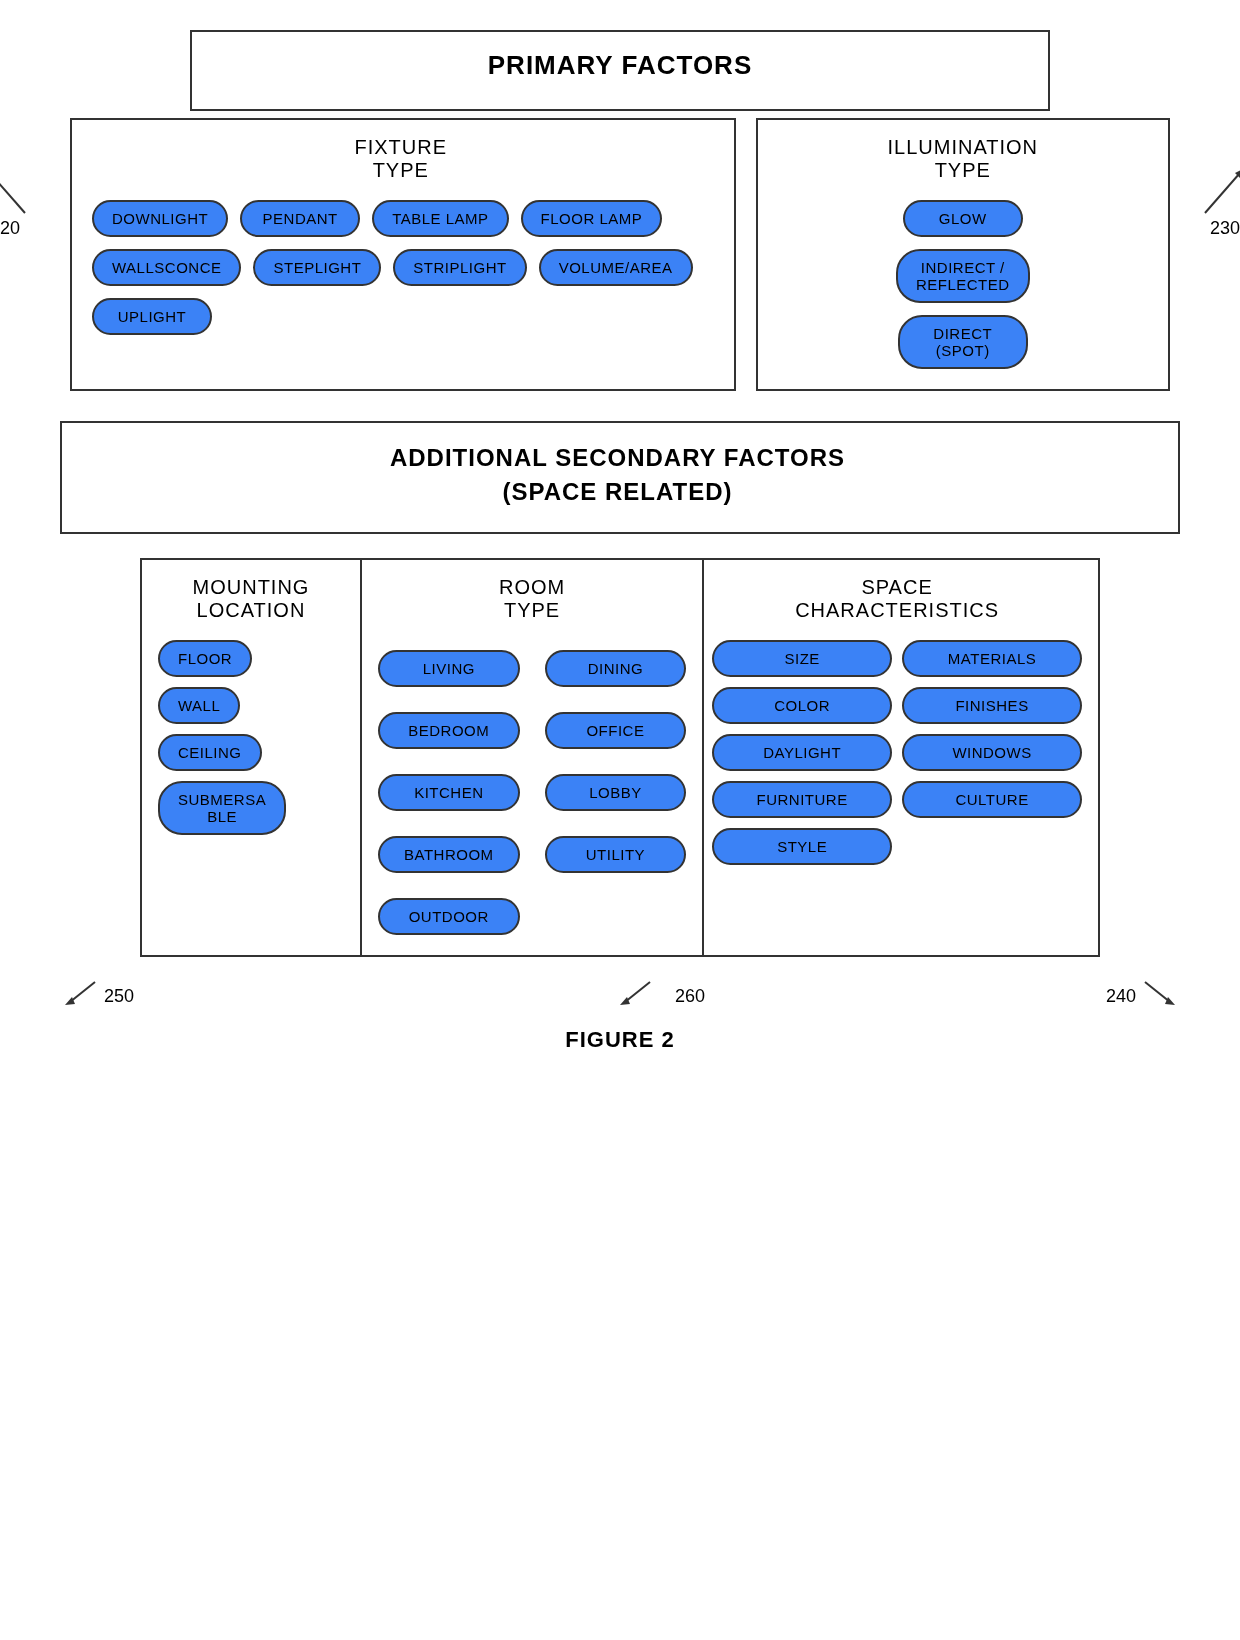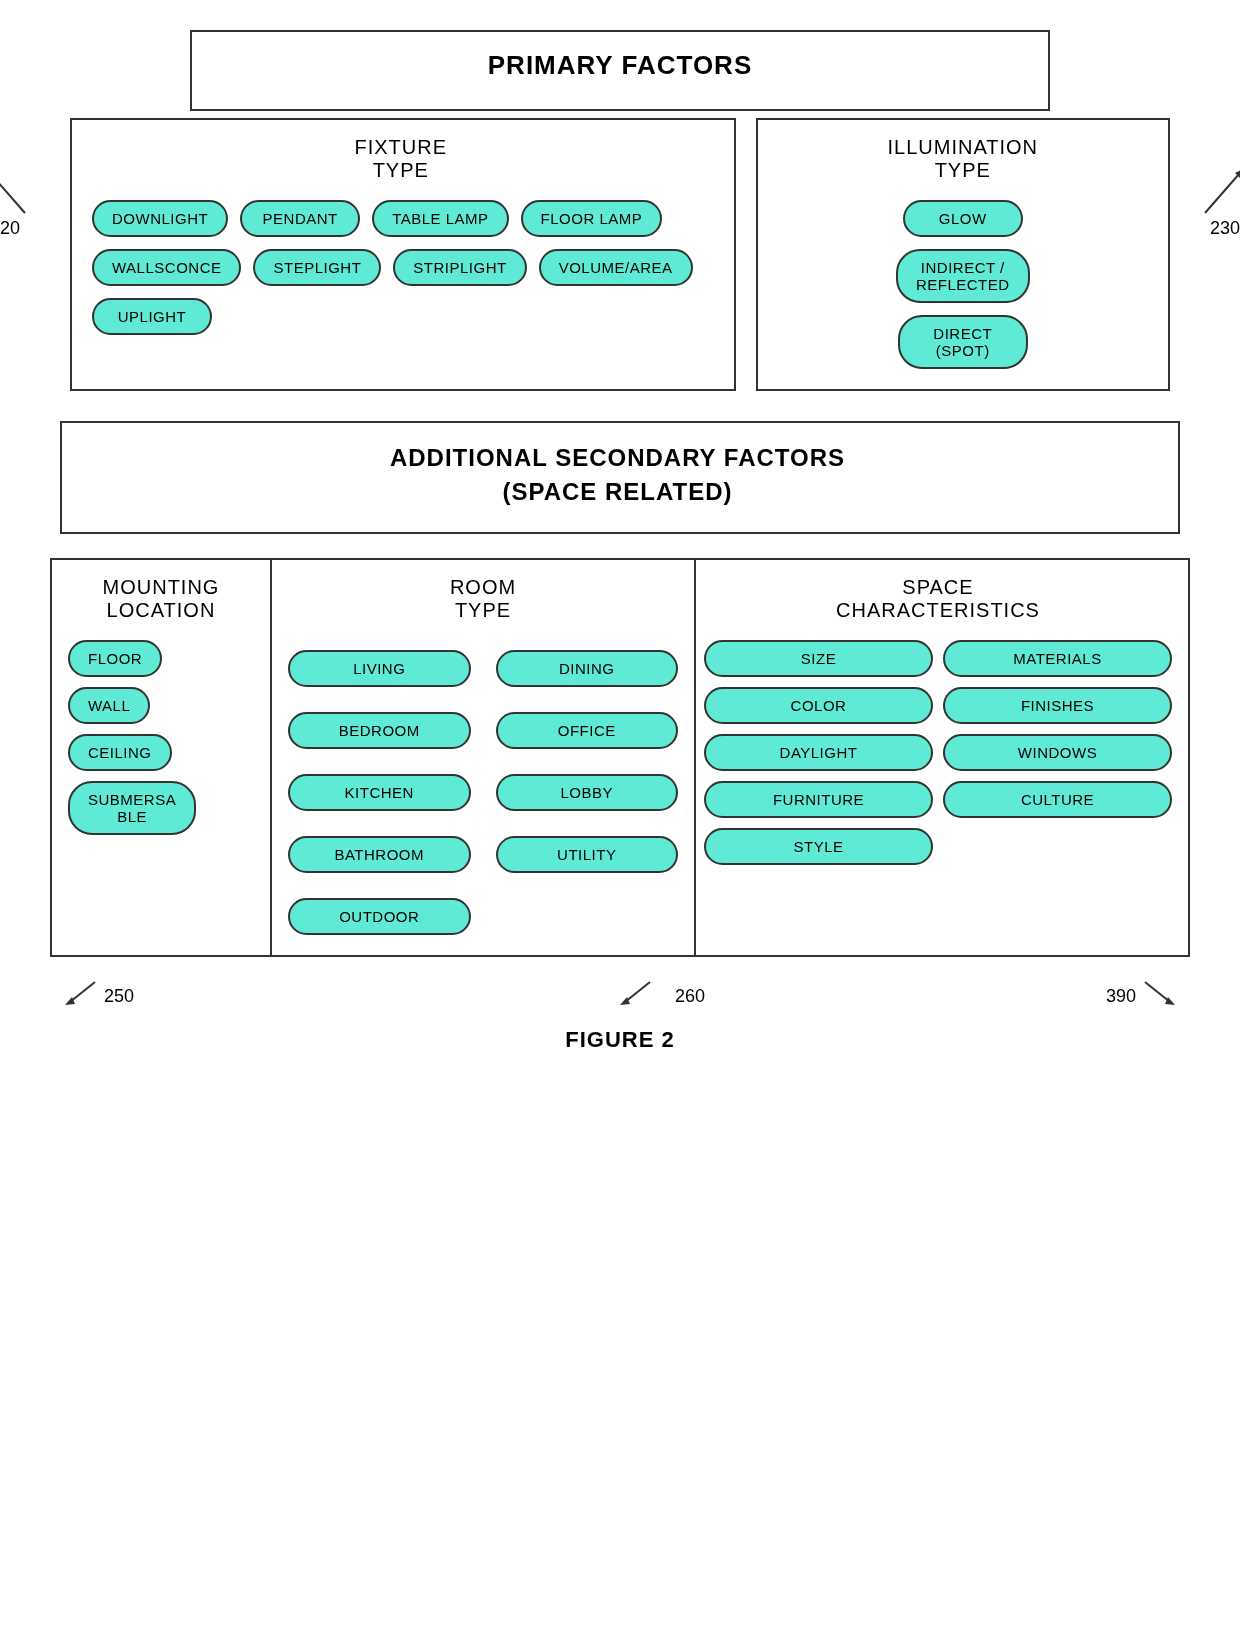--- a/index.html
+++ b/index.html
@@ -57,21 +57,21 @@
     }
 
     .pill {
       border: 2px solid #333;
       border-radius: 24px;
       padding: 8px 18px;
       font-size: 15px;
       font-weight: normal;
       letter-spacing: 0.5px;
       text-align: center;
-      background: #5eead4;
+      background: #3b82f6;
       white-space: nowrap;
     }
 
     .pill-wide {
       min-width: 120px;
     }
 
     .illumination-pills {
       display: flex;
       flex-direction: column;
@@ -91,21 +91,21 @@
       font-size: 24px;
       font-weight: bold;
       letter-spacing: 1px;
       line-height: 1.4;
     }
 
     
     .bottom-row {
       display: flex;
       gap: 0;
-      width: 1140px;
+      width: 960px;
       border: 2px solid #333;
       margin-bottom: 20px;
       position: relative;
     }
 
     .mounting-box {
       border-right: 2px solid #333;
       padding: 16px 16px 20px 16px;
       width: 220px;
       flex-shrink: 0;
@@ -315,21 +315,21 @@
     <span>250</span>
   </div>
   <div class="bottom-ref-center" style="margin-left:80px;">
     <svg width="40" height="30" viewBox="0 0 40 30">
       <line x1="35" y1="5" x2="10" y2="25" stroke="#333" stroke-width="2"></line>
       <polygon points="5,28 12,20 15,27" fill="#333"></polygon>
     </svg>
     <span>260</span>
   </div>
   <div class="bottom-ref-right">
-    <span>390</span>
+    <span>240</span>
     <svg width="40" height="30" viewBox="0 0 40 30">
       <line x1="5" y1="5" x2="30" y2="25" stroke="#333" stroke-width="2"></line>
       <polygon points="35,28 28,20 25,27" fill="#333"></polygon>
     </svg>
   </div>
 </div>
 
 <div class="figure-label">FIGURE 2</div>
 
 </body></html>

